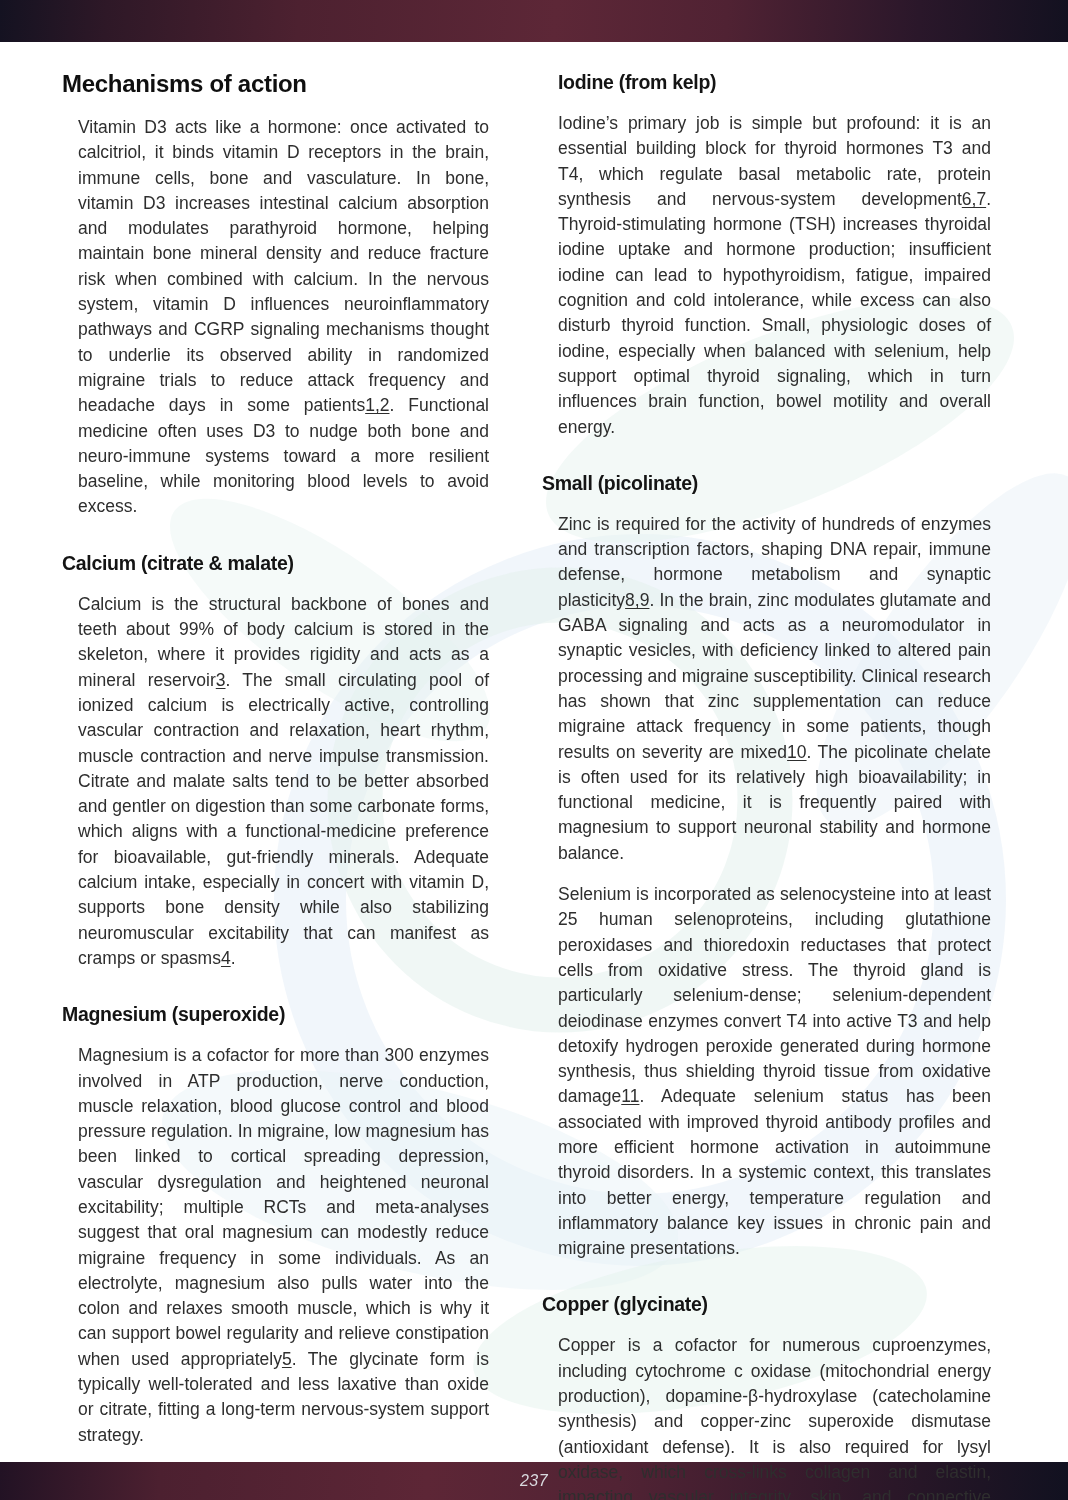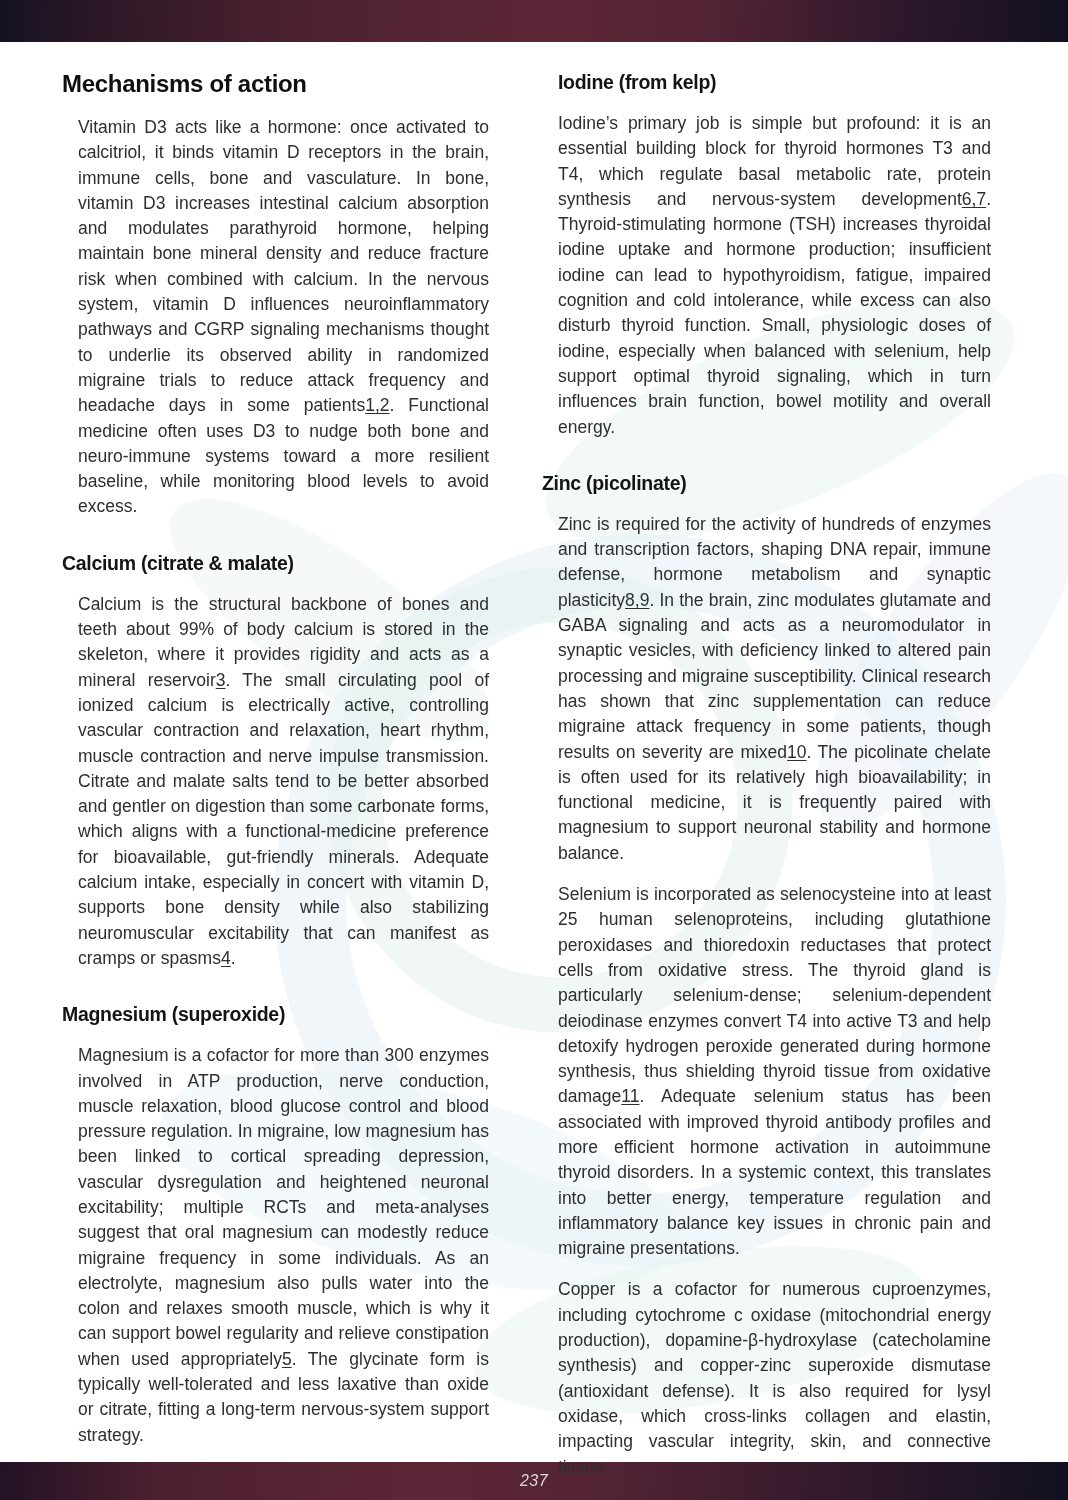--- a/index.html
+++ b/index.html
@@ -84,29 +84,30 @@
     <p class="section-body">Magnesium is a cofactor for more than 300 enzymes involved in ATP production, nerve conduction, muscle relaxation, blood glucose control and blood pressure regulation. In migraine, low magnesium has been linked to cortical spreading depression, vascular dysregulation and heightened neuronal excitability; multiple RCTs and meta-analyses suggest that oral magnesium can modestly reduce migraine frequency in some individuals. As an electrolyte, magnesium also pulls water into the colon and relaxes smooth muscle, which is why it can support bowel regularity and relieve constipation when used appropriately<span class="ref">5</span>. The glycinate form is typically well-tolerated and less laxative than oxide or citrate, fitting a long-term nervous-system support strategy.</p>
   </div>
 </section>
     <section class="col col-right">
   <div class="section">
     <h2 class="section-heading">Iodine (from kelp)</h2>
     <p class="section-body">Iodine’s primary job is simple but profound: it is an essential building block for thyroid hormones T3 and T4, which regulate basal metabolic rate, protein synthesis and nervous-system development<span class="ref">6,7</span>. Thyroid-stimulating hormone (TSH) increases thyroidal iodine uptake and hormone production; insufficient iodine can lead to hypothyroidism, fatigue, impaired cognition and cold intolerance, while excess can also disturb thyroid function. Small, physiologic doses of iodine, especially when balanced with selenium, help support optimal thyroid signaling, which in turn influences brain function, bowel motility and overall energy.</p>
   </div>
 
   <div class="section">
-    <h2 class="section-heading">Zinc (picolinate)</h2>
+    <h2 class="section-heading">Small (picolinate)</h2>
     <p class="section-body">Zinc is required for the activity of hundreds of enzymes and transcription factors, shaping DNA repair, immune defense, hormone metabolism and synaptic plasticity<span class="ref">8,9</span>. In the brain, zinc modulates glutamate and GABA signaling and acts as a neuromodulator in synaptic vesicles, with deficiency linked to altered pain processing and migraine susceptibility. Clinical research has shown that zinc supplementation can reduce migraine attack frequency in some patients, though results on severity are mixed<span class="ref">10</span>. The picolinate chelate is often used for its relatively high bioavailability; in functional medicine, it is frequently paired with magnesium to support neuronal stability and hormone balance.</p>
   </div>
 
   <div class="section">
     <p class="section-body">Selenium is incorporated as selenocysteine into at least 25 human selenoproteins, including glutathione peroxidases and thioredoxin reductases that protect cells from oxidative stress. The thyroid gland is particularly selenium-dense; selenium-dependent deiodinase enzymes convert T4 into active T3 and help detoxify hydrogen peroxide generated during hormone synthesis, thus shielding thyroid tissue from oxidative damage<span class="ref">11</span>. Adequate selenium status has been associated with improved thyroid antibody profiles and more efficient hormone activation in autoimmune thyroid disorders. In a systemic context, this translates into better energy, temperature regulation and inflammatory balance key issues in chronic pain and migraine presentations.</p>
   </div>
 
   <div class="section">
+    <h2 class="section-heading">Copper (glycinate)</h2>
     <p class="section-body">Copper is a cofactor for numerous cuproenzymes, including cytochrome c oxidase (mitochondrial energy production), dopamine-β-hydroxylase (catecholamine synthesis) and copper-zinc superoxide dismutase (antioxidant defense). It is also required for lysyl oxidase, which cross-links collagen and elastin, impacting vascular integrity, skin, and connective tissue.</p>
   </div>
 </section>
   </main>
 
   <footer class="bottombar">
     <span class="pagenum">237</span>
   </footer>
 
 </div>

